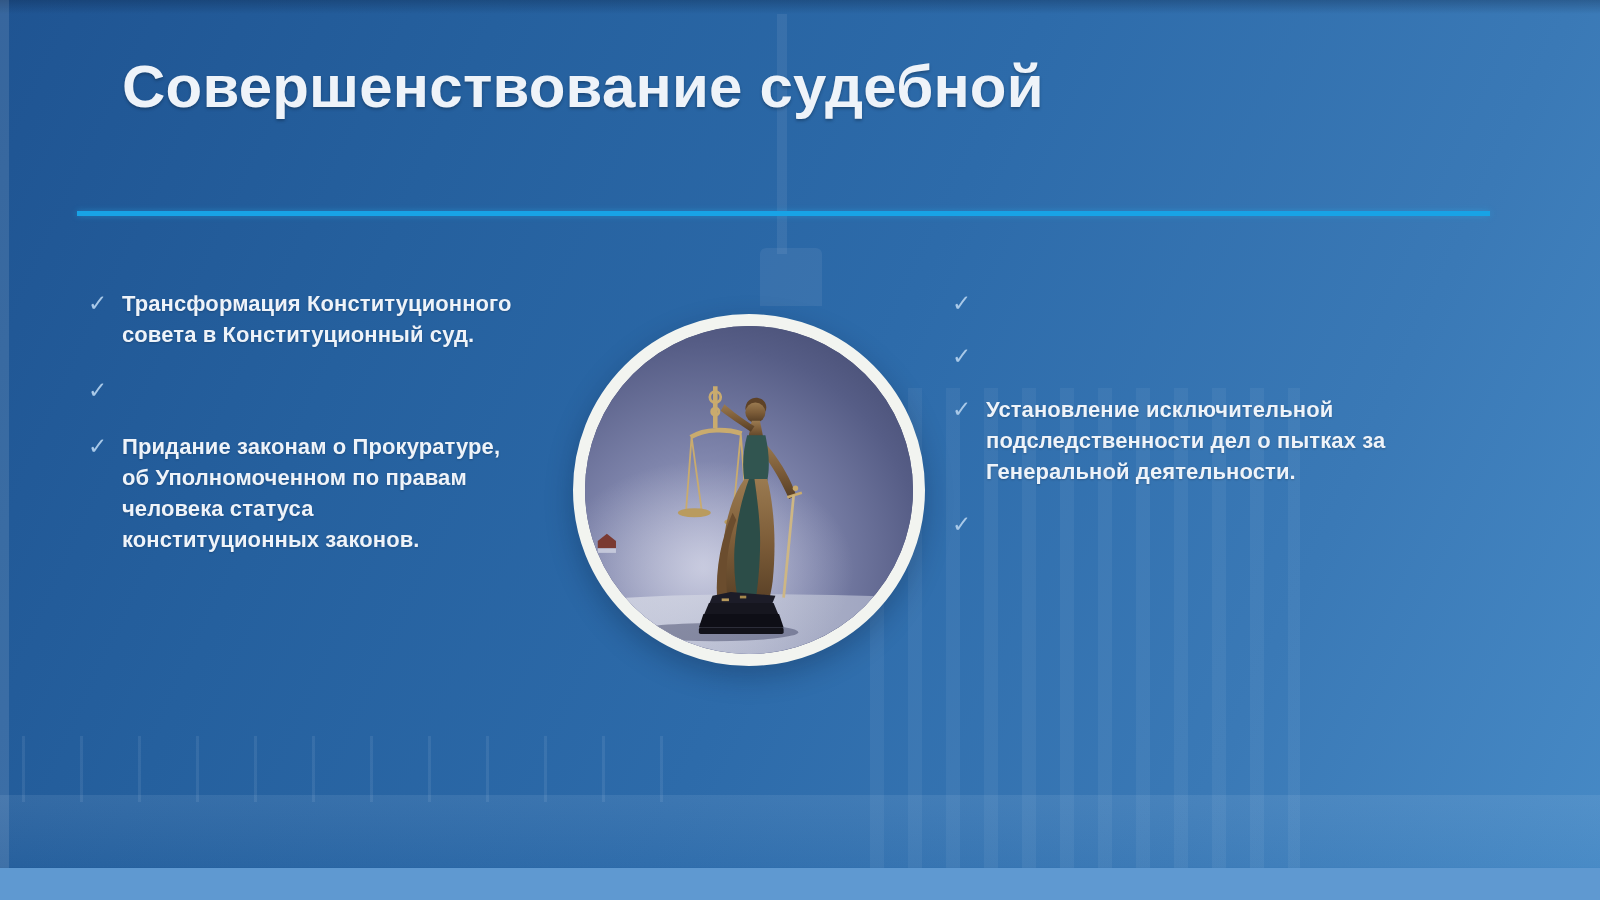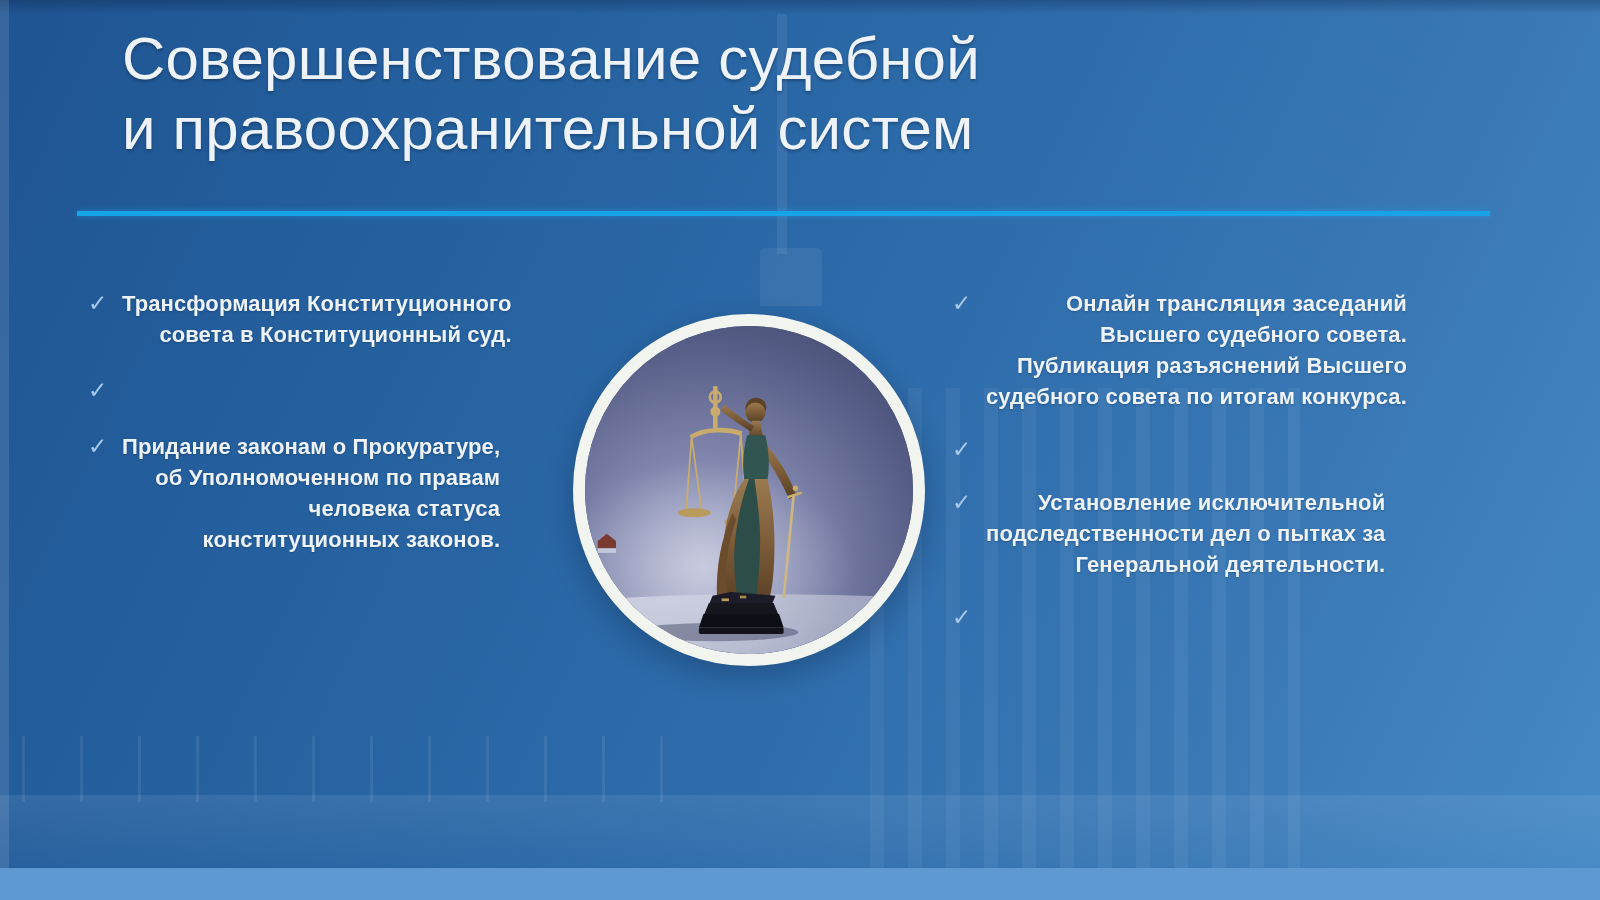--- a/index.html
+++ b/index.html
@@ -18,35 +18,35 @@
     background:rgba(195,210,228,.10); }
   .bg-spire-base { position:absolute; left:760px; top:248px; width:62px; height:58px;
     background:rgba(195,210,228,.09); border-radius:6px 6px 0 0; }
   .bg-right-columns { position:absolute; left:870px; top:388px; width:430px; height:480px;
     background:repeating-linear-gradient(90deg,rgba(255,255,255,.05) 0 14px,rgba(255,255,255,0) 14px 38px); }
   .bg-left-posts { position:absolute; left:22px; top:736px; width:660px; height:66px;
     background:repeating-linear-gradient(90deg,rgba(220,230,245,.09) 0 3px,rgba(220,230,245,0) 3px 58px); }
   .bg-plaza { position:absolute; left:0; top:795px; width:100%; height:72px;
     background:linear-gradient(180deg,rgba(190,215,240,.11),rgba(190,215,240,.02)); }
   
-  .title-block { position:absolute; left:122px; top:24px;
-    font-weight:400; font-size:60px; line-height:1.17; letter-spacing:.2px;
+  .title-block { position:absolute; left:122px; top:52px;
+    font-weight:700; font-size:60px; line-height:1.17; letter-spacing:.2px;
     color:var(--title-text,#eef3f9); text-shadow:0 2px 3px rgba(10,25,45,.35); }
   .divider { position:absolute; left:77px; top:211px; width:1413px; height:5px;
     background:var(--divider,#18a3e6); box-shadow:0 0 6px rgba(40,170,230,.45); }
   
   .col { position:absolute; display:flex; flex-direction:column; }
   .col-left  { left:88px;  top:288px; width:478px; row-gap:25px; }
   .col-right { left:952px; top:288px; width:515px; row-gap:22px; }
   .bullet { display:flex; align-items:flex-start; }
   .check { flex:0 0 34px; font-size:23px; line-height:31px;
     color:var(--checkmark,#a9c9e8); font-weight:400; }
   .bullet-text { margin:0; font-size:22px; line-height:31px; font-weight:700;
     color:var(--body-text,#eef3f9); white-space:pre-line; letter-spacing:.1px;
-    text-shadow:0 1px 2px rgba(10,25,45,.25);text-align:right; }
+    text-shadow:0 1px 2px rgba(10,25,45,.25); }
   
   .photo-circle { position:absolute; left:573px; top:314px; width:328px; height:328px;
     margin:0; border:12px solid var(--circle-ring,#f2f4f0); border-radius:50%;
     overflow:hidden; background:#4a5178; box-shadow:0 10px 28px rgba(8,22,48,.28); }
   .photo-circle svg { display:block; width:100%; height:100%; }
   
   .footer-band { position:absolute; left:0; bottom:0; width:100%; height:32px;
     background:var(--footer-band,#5f99d1); }
 </style>
 </head>
@@ -57,21 +57,20 @@
   <div class="bg-top-shade"></div>
   <div class="bg-left-edge"></div>
   <div class="bg-spire"></div>
   <div class="bg-spire-base"></div>
   <div class="bg-right-columns"></div>
   <div class="bg-left-posts"></div>
   <div class="bg-plaza"></div>
 
   <header class="title-block">
     <div>Совершенствование судебной</div>
-    <div>и правоохранительной систем</div>
   </header>
   <div class="divider"></div>
 
   <section class="col col-left">
     <div class="bullet">
       <span class="check">✓</span>
       <p class="bullet-text">Трансформация Конституционного
 совета в Конституционный суд.</p>
     </div>
     <div class="bullet">
@@ -82,24 +81,20 @@
       <p class="bullet-text">Придание законам о Прокуратуре,
 об Уполномоченном по правам
 человека статуса
 конституционных законов.</p>
     </div>
   </section>
 
   <section class="col col-right">
     <div class="bullet">
       <span class="check">✓</span>
-      <p class="bullet-text">Онлайн трансляция заседаний
-Высшего судебного совета.
-Публикация разъяснений Высшего
-судебного совета по итогам конкурса.</p>
     </div>
     <div class="bullet">
       <span class="check">✓</span>
     </div>
     <div class="bullet">
       <span class="check">✓</span>
       <p class="bullet-text">Установление исключительной
 подследственности дел о пытках за
 Генеральной деятельности.</p>
     </div>

